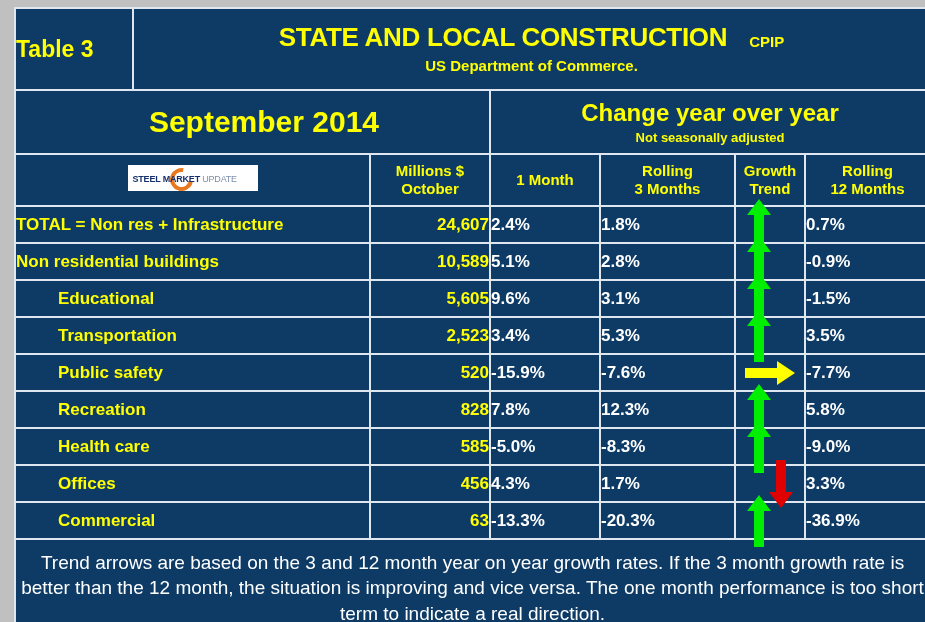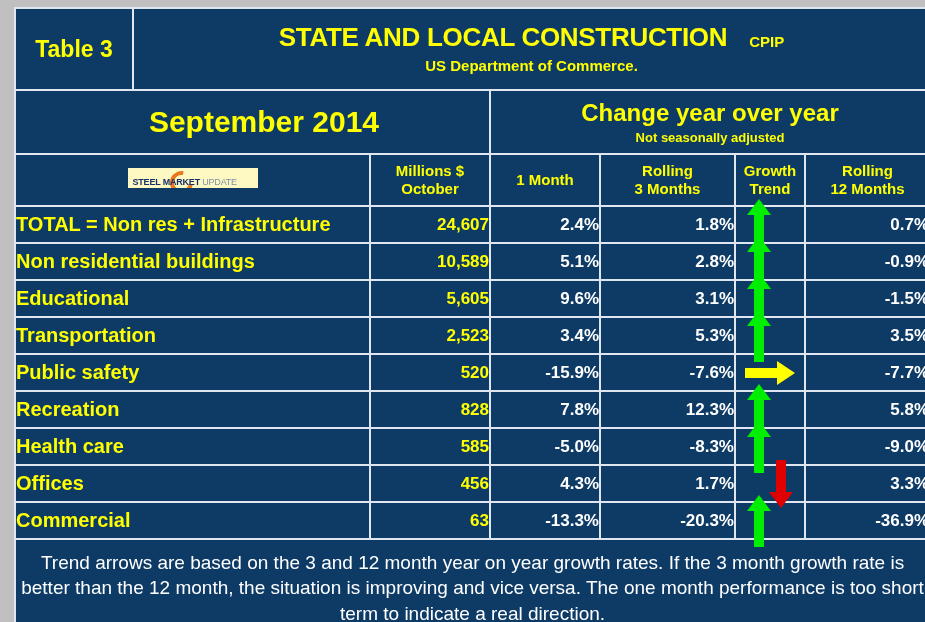--- a/index.html
+++ b/index.html
@@ -36,21 +36,20 @@
     padding: 0;
     vertical-align: middle;
     position: relative;
   }
 
   
   .cell-table-no {
     color: #ffff00;
     font-size: 23px;
     font-weight: bold;
-    text-align: center;
     height: 80px;
   }
   .title-wrap {
     text-align: center;
     padding: 4px 0 6px 0;
   }
   .title-main {
     color: #ffff00;
     font-size: 26px;
     font-weight: bold;
@@ -106,22 +105,22 @@
   }
   .cell-logo {
     height: 50px;
     text-align: center;
   }
 
   
   .logo-box {
     display: inline-block;
     width: 130px;
-    height: 20px;
-    background: #fef9c3;
+    height: 26px;
+    background: #ffffff;
     position: relative;
     overflow: hidden;
   }
   .logo-swoosh {
     position: absolute;
     left: 42px;
     top: 3px;
     width: 23px;
     height: 23px;
     border: 4px solid #e8791e;
@@ -141,38 +140,38 @@
     z-index: 2;
   }
   .lt-steel { color: #16306b; font-weight: bold; }
   .lt-market { color: #16306b; font-weight: bold; }
   .lt-update { color: #7d8fa8; font-weight: normal; }
 
   
   tr.data-row td { height: 35px; }
   .cell-label {
     color: #ffff00;
-    font-size: 20px;
+    font-size: 17px;
     font-weight: bold;
     text-align: left;
     padding-left: 8px;
   }
-  .cell-label.indent { }
+  .cell-label.indent { padding-left: 42px; }
   .cell-value {
     color: #ffff00;
     font-size: 17px;
     font-weight: bold;
     text-align: right;
     padding-right: 10px;
   }
   .cell-pct {
     color: #ffffff;
     font-size: 17px;
     font-weight: bold;
-    text-align: right;
+    text-align: left;
   }
   td.bg-green { background: #008000; }
   td.bg-red   { background: #ff0000; }
   td.bg-navy  { background: #0d3b66; }
 
   
   .cell-trend { overflow: visible; }
   .arrow {
     position: absolute;
     z-index: 5;

